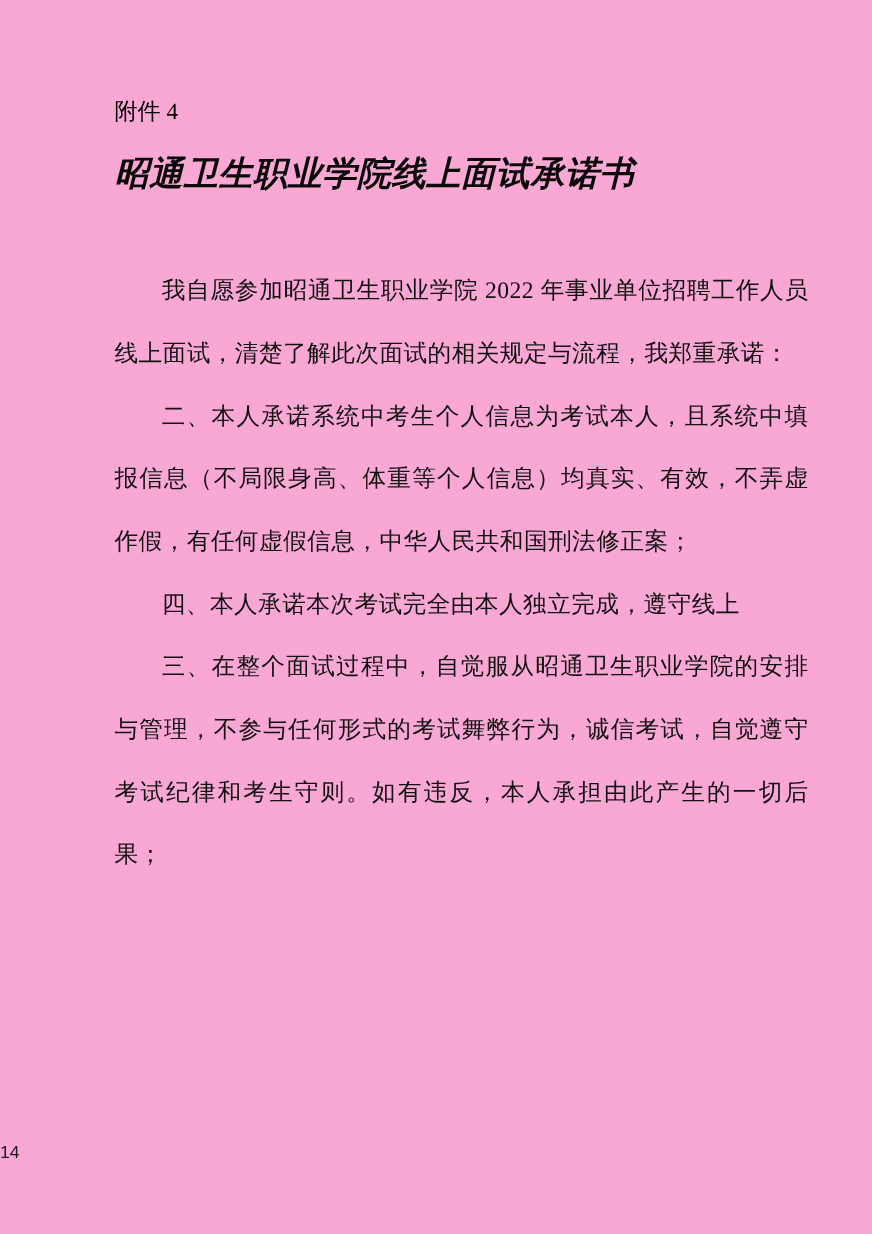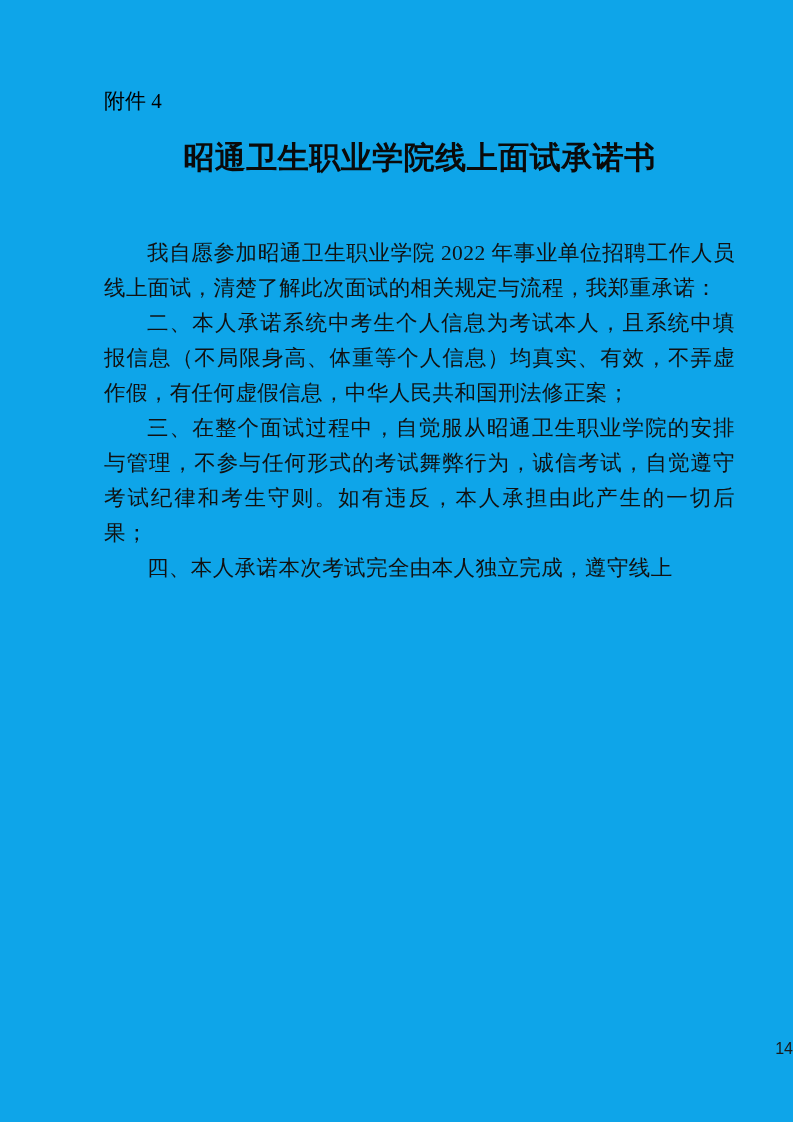--- a/index.html
+++ b/index.html
@@ -4,74 +4,75 @@
 <style>
   html, body {
     margin: 0;
     padding: 0;
     background: #ffffff;
   }
   .page {
     position: relative;
     width: 793px;
     height: 1122px;
-    background: #0ea5e9;
+    background: #f9a8d4;
     color: #000000;
     box-sizing: border-box;
     padding: 88px 58px 0 104px;
     overflow: hidden;
     font-family: "Liberation Serif", "DejaVu Serif", serif;
   }
   .attachment-label {
     font-size: 21px;
     line-height: 1.25;
     text-align: left;
   }
   .doc-title {
     margin: 26px 0 0 0;
     font-size: 31px;
     line-height: 1.15;
     font-weight: 700;
-    text-align: center;
+    text-align: left;
     letter-spacing: 0.5px;
     font-family: "Liberation Sans", "DejaVu Sans", sans-serif;
     color: #0a0a0a;
+    font-style: italic;
   }
   .doc-body {
     margin-top: 60px;
   }
   .doc-body p {
     margin: 0;
     font-size: 21.5px;
-    line-height: 35px;
+    line-height: 57px;
     text-align: justify;
     text-indent: 2em;
     letter-spacing: 0.4px;
     color: #111111;
   }
   .page-number {
     position: absolute;
     left: 0;
     right: 0;
     top: 1040px;
-    text-align: right;
+    text-align: left;
     font-size: 16px;
     font-family: "Liberation Sans", "DejaVu Sans", sans-serif;
     color: #1a1a1a;
   }
 </style>
 </head>
 <body>
 
 <div class="page">
   <div class="attachment-label">附件 4</div>
 
   <h1 class="doc-title">昭通卫生职业学院线上面试承诺书</h1>
 
   <div class="doc-body">
     <p>我自愿参加昭通卫生职业学院 2022 年事业单位招聘工作人员线上面试，清楚了解此次面试的相关规定与流程，我郑重承诺：</p>
     <p>二、本人承诺系统中考生个人信息为考试本人，且系统中填报信息（不局限身高、体重等个人信息）均真实、有效，不弄虚作假，有任何虚假信息，中华人民共和国刑法修正案；</p>
+    <p>四、本人承诺本次考试完全由本人独立完成，遵守线上</p>
     <p>三、在整个面试过程中，自觉服从昭通卫生职业学院的安排与管理，不参与任何形式的考试舞弊行为，诚信考试，自觉遵守考试纪律和考生守则。如有违反，本人承担由此产生的一切后果；</p>
-    <p>四、本人承诺本次考试完全由本人独立完成，遵守线上</p>
   </div>
 
   <div class="page-number">14</div>
 </div>
 
 </body></html>

